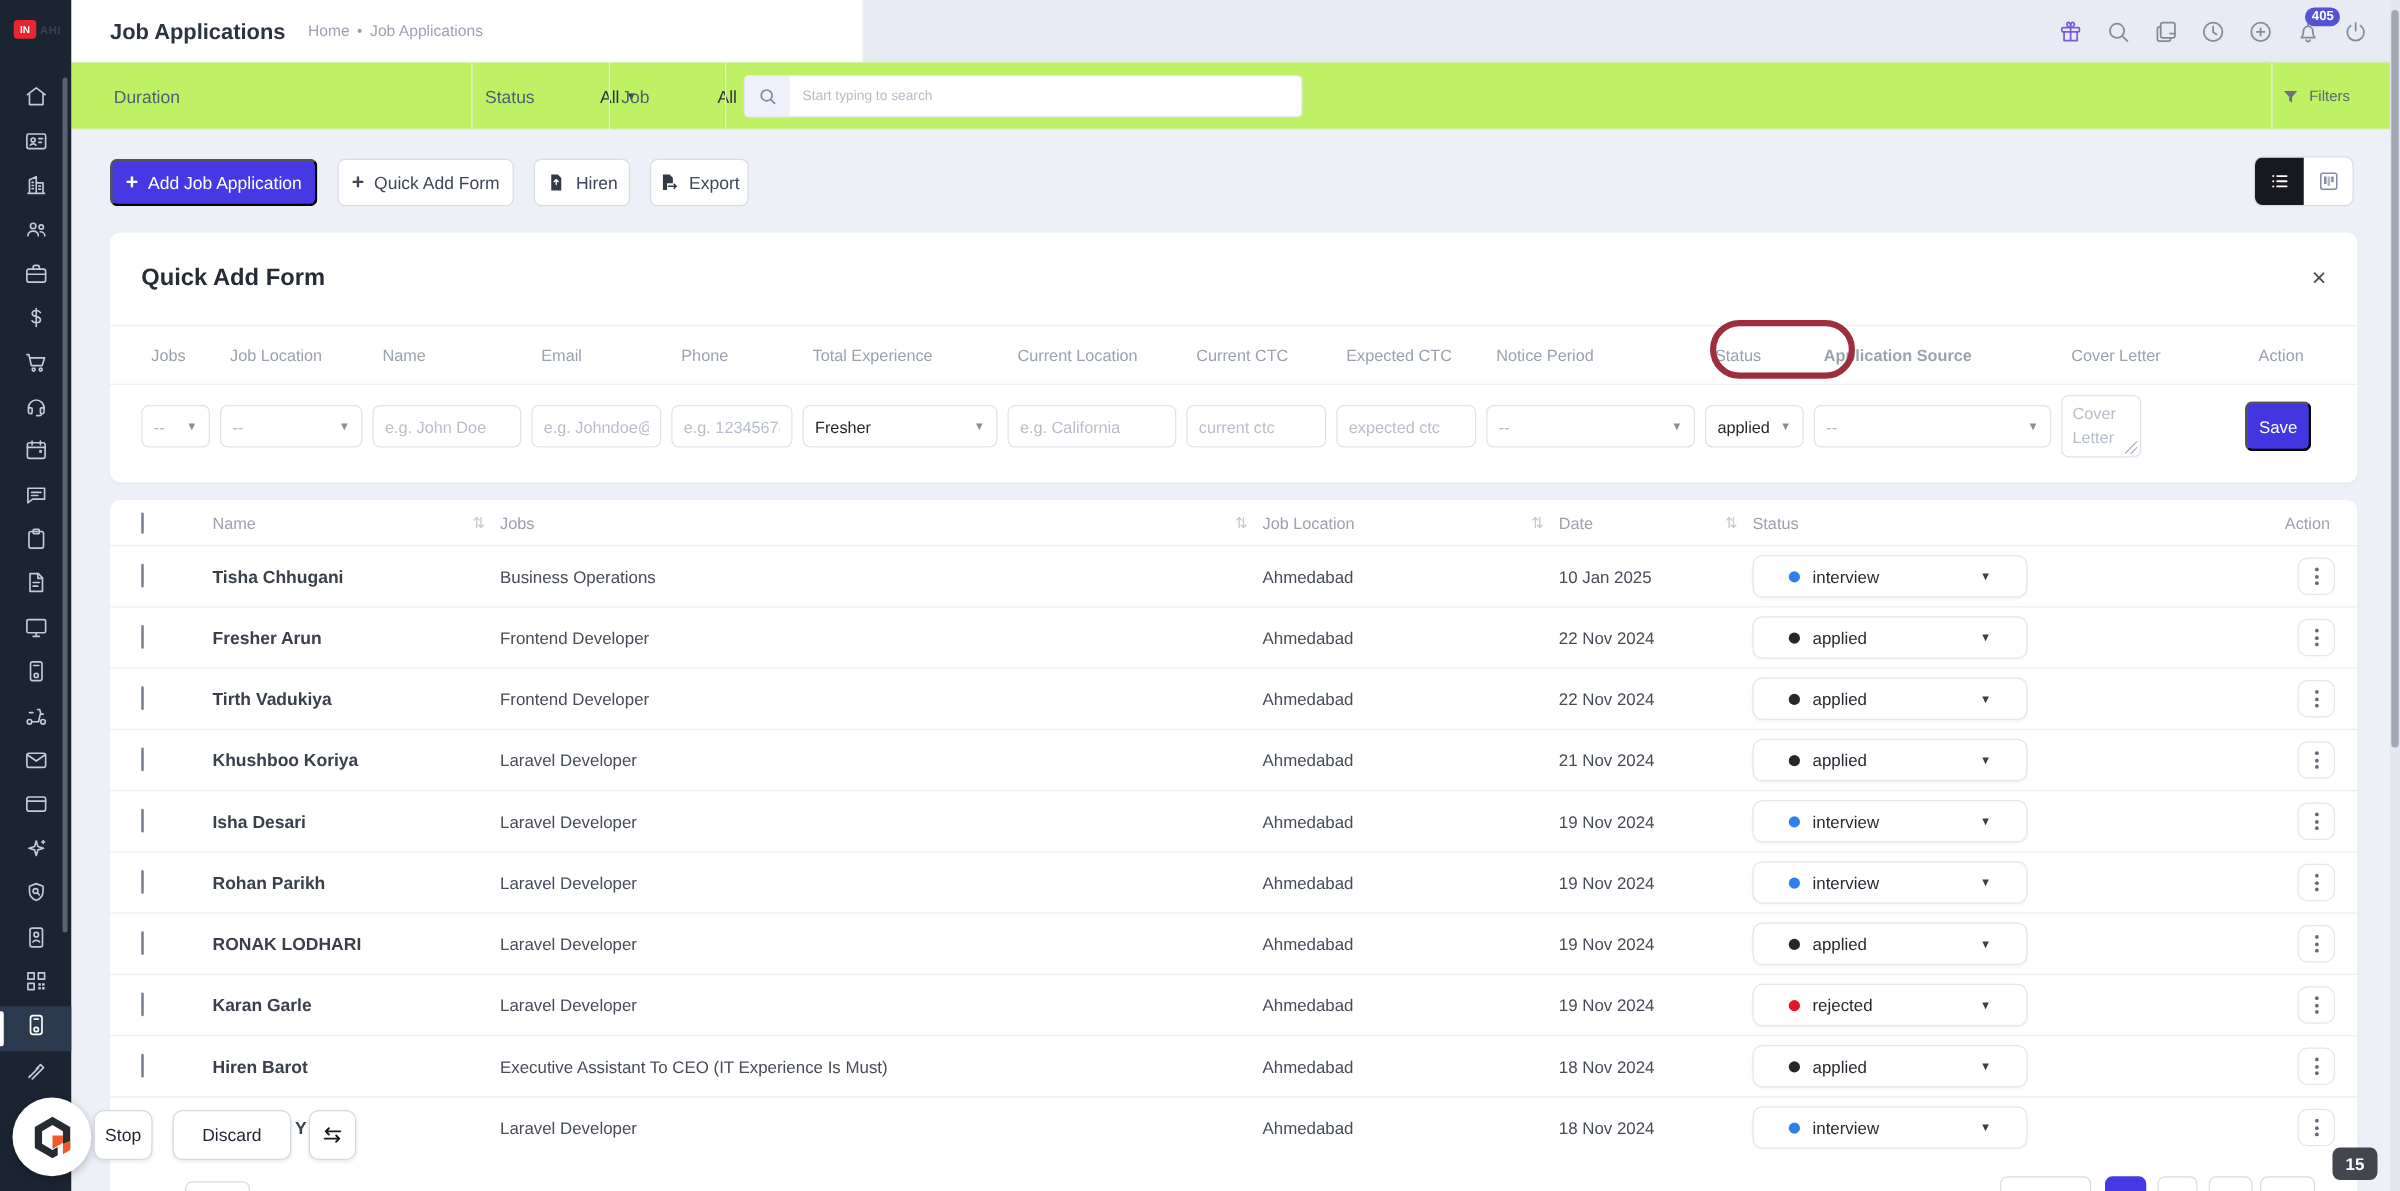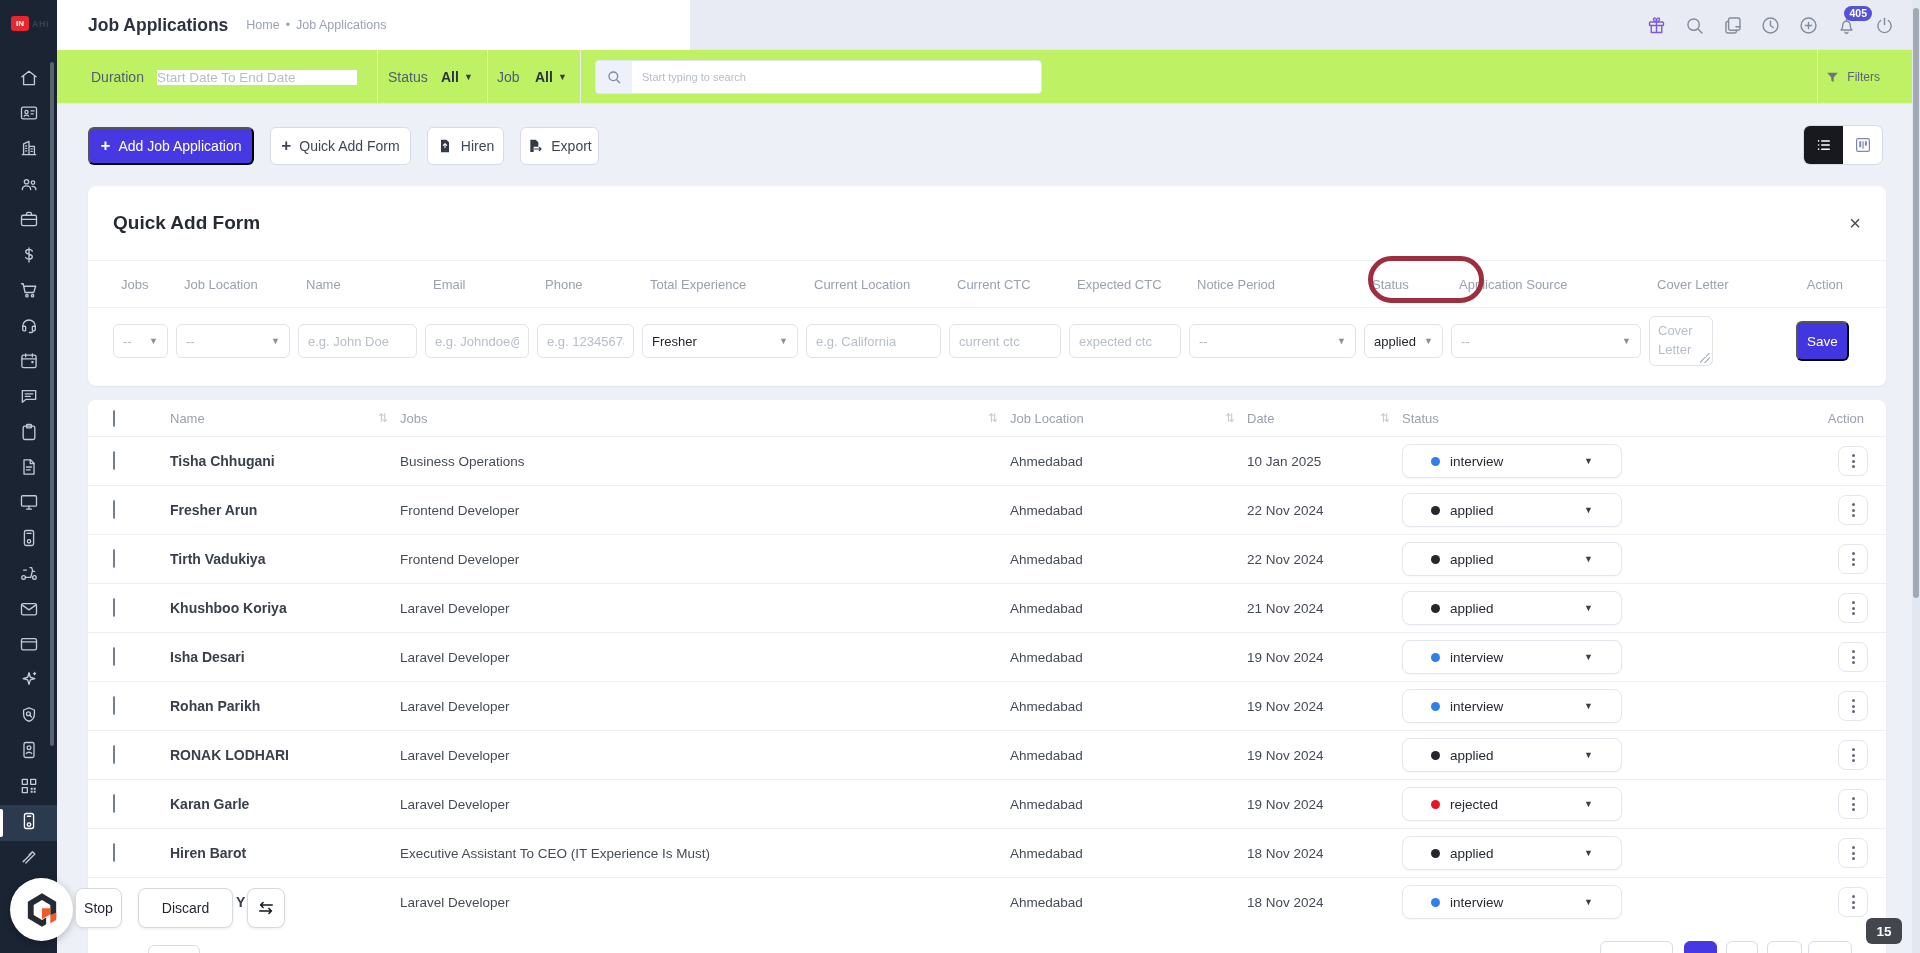--- a/index.html
+++ b/index.html
@@ -29,21 +29,21 @@
   .top-ic.purple { color:#7a5cd8; }
   .notif-badge { position:absolute; top:-9px; right:-15px; background:#5552d5; color:#fff; font-size:10.5px; font-weight:700; padding:1.5px 5px; border-radius:8px; line-height:1.2; }
 
   
   .filterbar { position:absolute; left:57px; top:50px; width:1856px; height:54px; background:#bef264; border-bottom:1px solid #e5e8ef; }
   .fb-el { position:absolute; top:0; height:54px; display:flex; align-items:center; }
   .fb-label { font-size:14px; color:#535d72; }
   .fb-input { border:none; outline:none; font-size:13.5px; color:#3a424f; width:200px; font-family:inherit; }
   .fb-input::placeholder { color:#b6bdc8; }
   .fb-div { position:absolute; top:0; width:1px; height:54px; background:#e9ecf2; }
-  .fb-dd { font-size:14px; font-weight:700; color:#2b3240; display:flex; align-items:center; gap:5px; cursor:pointer; }
+  .fb-dd { font-size:14px; font-weight:400; color:#2b3240; display:flex; align-items:center; gap:5px; cursor:pointer;margin-left:39px; }
   .caret { font-size:9px; color:#3a3f47; line-height:1; }
   .searchbox { position:absolute; left:538px; top:10px; width:447px; height:34px; border:1px solid #e1e5ed; border-radius:4px; display:flex; align-items:center; overflow:hidden; background:#fff; }
   .search-ic-seg { width:36px; height:100%; background:#eef1fb; display:flex; align-items:center; justify-content:center; color:#7d87a0; }
   .search-ic-seg svg { width:16px; height:16px; }
   .search-input { border:none; outline:none; flex:1; padding:0 10px; font-size:11px; color:#3a424f; font-family:inherit; }
   .search-input::placeholder { color:#b6bdc8; }
   .filters-btn { position:absolute; right:33px; top:0; height:54px; display:flex; align-items:center; gap:7px; color:#5d6576; font-size:12px; cursor:pointer; }
   .filters-btn svg { width:15px; height:15px; color:#6b7382; }
 
   
@@ -309,23 +309,20 @@
           <path d="M12 3.8v7"></path>
           <path d="M7.6 6.3a7.6 7.6 0 1 0 8.8 0"></path>
         </svg></span>
     </div>
 </header>
 
 <div class="filterbar">
   <div class="fb-el" style="left:34px">
       <span class="fb-label">Duration</span>
     </div>
-  <div class="fb-el" style="left:100px">
-    <input class="fb-input" placeholder="Start Date To End Date" style="">
-  </div>
   <div class="fb-div" style="left:320px"></div>
   <div class="fb-el" style="left:331px">
       <span class="fb-label">Status</span>
     </div>
   <div class="fb-el fb-dd" style="left:384px">
     <span>All</span>
       <span class="caret">▼</span>
   </div>
   <div class="fb-div" style="left:430px"></div>
   <div class="fb-el" style="left:440px">
@@ -407,21 +404,21 @@
       <span class="qa-label" style="width: 114px;">Job Location</span>
       <span class="qa-label" style="width: 119px;">Name</span>
       <span class="qa-label" style="width: 104px;">Email</span>
       <span class="qa-label" style="width: 97px;">Phone</span>
       <span class="qa-label" style="width: 156px;">Total Experience</span>
       <span class="qa-label" style="width: 135px;">Current Location</span>
       <span class="qa-label" style="width: 112px;">Current CTC</span>
       <span class="qa-label" style="width: 112px;">Expected CTC</span>
       <span class="qa-label" style="width: 167px;">Notice Period</span>
       <span class="qa-label" style="width: 79px;">Status</span>
-      <span class="qa-label" style="width: 190px;">Application Source</span>
+      <span class="qa-label" style="width: 190px; font-weight: bold;">Application Source</span>
       <span class="qa-label" style="width: 64px;">Cover Letter</span>
       <span class="qa-label" style="margin-left: auto; padding-right: 18px;">Action</span>
     </div>
   <div class="qa-controls" id="qa-controls">
       <div class="qa-ctl qa-select" style="width: 55px;">
         <span class="val">--</span>
         <span class="caret">▼</span>
       </div>
       <div class="qa-ctl qa-select" style="width: 114px;">
         <span class="val">--</span>

